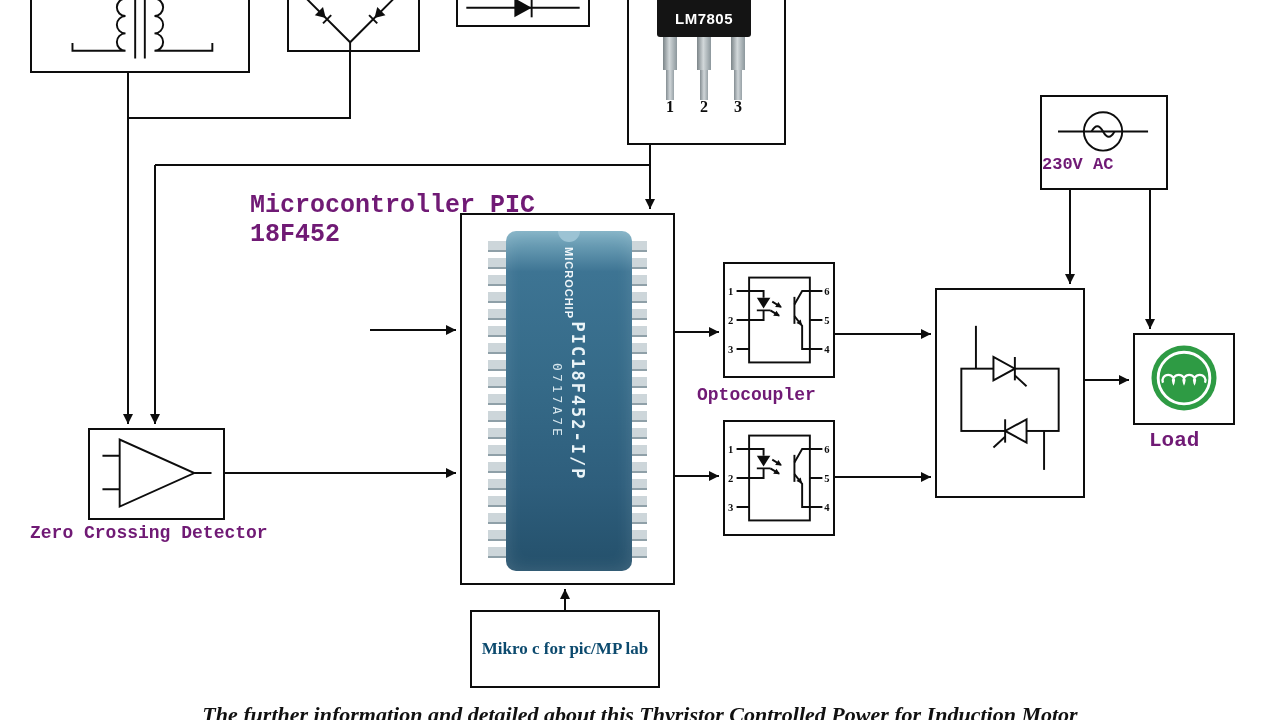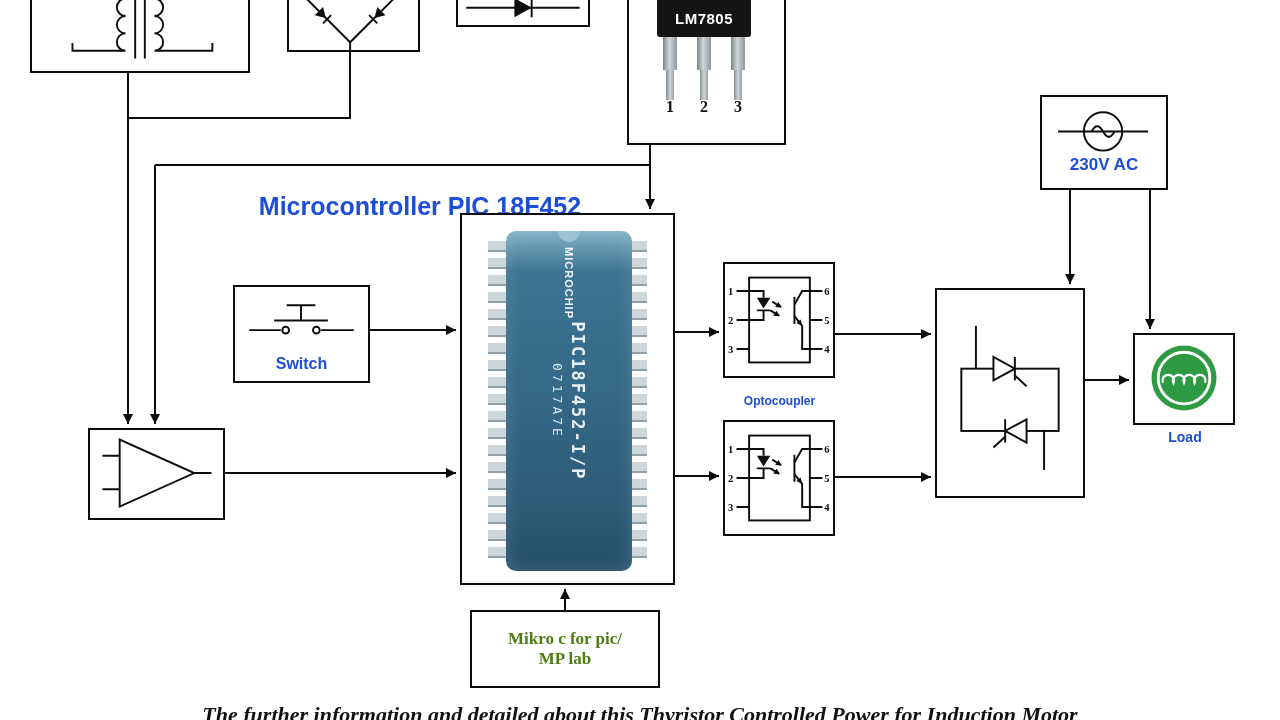--- a/index.html
+++ b/index.html
@@ -1,39 +1,39 @@
 <!DOCTYPE html>
 <html><head>
 <meta charset="utf-8">
 <style>
   *{margin:0;padding:0;box-sizing:border-box}
   html,body{width:1280px;height:720px;overflow:hidden;background:#fff}
   #stage{position:relative;width:1280px;height:720px;background:#fff;font-family:"Liberation Serif",serif}
   .box{position:absolute;background:#fff;border:2px solid #0d0d0d}
   .sym{position:absolute;left:0;top:0;width:100%;height:100%;overflow:visible}
-  .lbl{position:absolute;font-family:Liberation Sans, sans-serif;font-weight:700;color:#1d4ed8;text-align:center;line-height:1.15}
+  .lbl{position:absolute;font-family:Liberation Mono, monospace;font-weight:700;color:#701a75;line-height:1.15}
   .wire-svg{position:absolute;left:0;top:0;z-index:40;pointer-events:none}
   .k{stroke:#0d0d0d;stroke-width:2;fill:none}
   text.pn{font:700 11px "Liberation Serif",serif;fill:#0d0d0d}
   
   .reg-body{position:absolute;left:28px;top:25px;width:94px;height:65px;background:#141414;border-radius:3px;display:flex;align-items:flex-end;justify-content:center;padding-bottom:10px;color:#fff;font:700 15px "Liberation Sans",sans-serif;letter-spacing:.5px}
   .leg-w{position:absolute;top:90px;width:14px;height:33px;background:linear-gradient(90deg,#7b8488,#d2d8da 45%,#8c979c)}
   .leg-t{position:absolute;top:123px;width:8px;height:30px;background:linear-gradient(90deg,#848d92,#cfd5d8 50%,#97a1a6)}
   .leg-n{position:absolute;top:151px;width:14px;text-align:center;font:700 16px "Liberation Serif",serif;color:#0d0d0d}
   
   .chip-body{position:absolute;left:44px;top:16px;width:126px;height:340px;border-radius:10px;background:linear-gradient(180deg,#7fb0c4 0%,#3a7190 12%,#3165822 40%,#2e5e7c 70%,#24506b 100%);background:linear-gradient(180deg,#7fb0c4 0%,#3d7493 12%,#356a88 45%,#2e5e7c 75%,#24506b 100%);box-shadow:inset 0 0 18px rgba(255,255,255,.15)}
   .chip-notch{position:absolute;left:96px;top:16px;width:22px;height:11px;border-radius:0 0 11px 11px;background:#9cc3d4}
   .pin-strip{position:absolute;top:26px;width:18px;height:323px;background:repeating-linear-gradient(180deg,#cdd6da 0 9px,#8fa0a8 9px 11px,transparent 11px 17px)}
   .chip-textwrap{position:absolute;left:44px;top:16px;width:126px;height:340px;display:flex;align-items:center;justify-content:center}
   .chip-lines{transform:rotate(90deg);display:flex;flex-direction:column;align-items:center;gap:3px;white-space:nowrap;color:#e9f3f7}
   .chip-part{font:700 17px "DejaVu Sans Mono",monospace;letter-spacing:2px}
   .chip-lot{font:400 13px "DejaVu Sans Mono",monospace;letter-spacing:3px;color:#d7e7ee}
   .chip-brandwrap{position:absolute;left:44px;top:20px;width:126px;height:96px;display:flex;align-items:center;justify-content:center}
   .chip-brand{transform:rotate(90deg);white-space:nowrap;color:#f0f6f9;font:700 11px "Liberation Sans",sans-serif;letter-spacing:1px}
-  .mikroc-text{position:absolute;inset:0;display:flex;flex-direction:column;align-items:center;justify-content:center;font:700 17px "Liberation Serif",serif;color:#4d7c0f}
+  .mikroc-text{position:absolute;inset:0;display:flex;flex-direction:row;align-items:center;justify-content:center;font:700 17px "Liberation Serif",serif;color:#0c4a6e}
   .caption{position:absolute;left:40px;top:702px;width:1200px;text-align:center;font:700 italic 22px "Liberation Serif",serif;color:#111}
 </style>
 </head>
 <body>
 
 <div id="stage">
 
   <div class="box" style="left:30px;top:-40px;width:220px;height:113px">
     <svg class="sym" viewBox="0 0 220 113">
       <path class="k" d="M95,6 V20 A9,9 0 0 0 95,38 A9,9 0 0 0 95,56 A9,9 0 0 0 95,74 A9,9 0 0 0 95,92 H40 V84"></path>
@@ -100,37 +100,28 @@
         <span class="chip-brand">MICROCHIP</span>
       </div>
     <div class="chip-textwrap">
       <div class="chip-lines">
         <span class="chip-part">PIC18F452-I/P</span>
         <span class="chip-lot">0717A7E</span>
       </div>
     </div>
   </div>
 
-  <div class="box" style="left:233px;top:285px;width:137px;height:98px">
-    <svg class="sym" viewBox="0 0 137 98">
-      <path class="k" d="M14,45 H47 M89,45 H123"></path>
-      <circle cx="52" cy="45" r="3.5" class="k"></circle>
-      <circle cx="84" cy="45" r="3.5" class="k"></circle>
-      <path class="k" d="M40,35 H96" stroke-width="2.5"></path>
-      <path class="k" d="M68,35 V19 M53,19 H83" stroke-width="2.5"></path>
-    </svg>
-    <div class="lbl" style="left:0;bottom:8px;width:133px;font-size:16px">Switch</div>
-  </div>
 
   <div class="box" style="left:88px;top:428px;width:137px;height:92px">
     <svg class="sym" viewBox="0 0 137 92">
       <path class="k" d="M30,10 L30,80 L108,45 Z"></path>
       <path class="k" d="M12,27 H30 M12,62 H30 M108,45 H126"></path>
     </svg>
   </div>
+  <div class="lbl" style="left:30px;top:523px;width:280px;font-size:18px">Zero Crossing Detector</div>
 
   <div class="box" style="left:723px;top:262px;width:112px;height:116px">
     <svg class="sym" viewBox="0 0 112 116">
       <rect x="25" y="14" width="63" height="88" class="k" stroke-width="1.6"></rect>
       <path class="k" d="M12,28 H25 M12,58 H25 M12,88 H25 M88,28 H101 M88,58 H101 M88,88 H101" stroke-width="1.6"></path>
       <text class="pn" x="3" y="32">1</text>
       <text class="pn" x="3" y="62">2</text>
       <text class="pn" x="3" y="92">3</text>
       <text class="pn" x="103" y="32">6</text>
       <text class="pn" x="103" y="62">5</text>
@@ -139,21 +130,21 @@
       <path d="M33,35 L47,35 L40,46 Z" fill="#0d0d0d"></path>
       <path class="k" d="M33,48 H47 M40,48 V58 H25" stroke-width="1.6"></path>
       <path class="k" d="M49,39 L58,44.5 M47,48 L56,53.5" stroke-width="1.4"></path>
       <path d="M59,45 L52,44.6 L55.4,39.4 Z" fill="#0d0d0d"></path>
       <path d="M57,54 L50,53.6 L53.4,48.4 Z" fill="#0d0d0d"></path>
       <path class="k" d="M72,34 V62" stroke-width="2.6"></path>
       <path class="k" d="M88,28 H80 L72,42 M72,54 L80,64 V88 H88" stroke-width="1.6"></path>
       <path d="M80,64 L74.1,61 L78.5,57.6 Z" fill="#0d0d0d"></path>
     </svg>
   </div>
-  <div class="lbl" style="left:697px;top:395px;width:165px;font-size:12px">Optocoupler</div>
+  <div class="lbl" style="left:697px;top:385px;width:165px;font-size:18px">Optocoupler</div>
 
   <div class="box" style="left:723px;top:420px;width:112px;height:116px">
     <svg class="sym" viewBox="0 0 112 116">
       <rect x="25" y="14" width="63" height="88" class="k" stroke-width="1.6"></rect>
       <path class="k" d="M12,28 H25 M12,58 H25 M12,88 H25 M88,28 H101 M88,58 H101 M88,88 H101" stroke-width="1.6"></path>
       <text class="pn" x="3" y="32">1</text>
       <text class="pn" x="3" y="62">2</text>
       <text class="pn" x="3" y="92">3</text>
       <text class="pn" x="103" y="32">6</text>
       <text class="pn" x="103" y="62">5</text>
@@ -184,21 +175,21 @@
     </svg>
   </div>
 
   <div class="box" style="left:1133px;top:333px;width:102px;height:92px">
     <svg class="sym" viewBox="0 0 102 92">
       <circle cx="51" cy="45" r="34" fill="#2e9b44"></circle>
       <circle cx="51" cy="45" r="27" fill="none" stroke="#ffffff" stroke-width="3"></circle>
       <path d="M29,50 a6,6 0 1 1 11,0 a6,6 0 1 1 11,0 a6,6 0 1 1 11,0 a6,6 0 1 1 11,0" fill="none" stroke="#ffffff" stroke-width="2.4"></path>
     </svg>
   </div>
-  <div class="lbl" style="left:1149px;top:429px;width:72px;font-size:14px">Load</div>
+  <div class="lbl" style="left:1149px;top:429px;width:72px;font-size:21px">Load</div>
 
   <div class="box" style="left:470px;top:610px;width:190px;height:78px">
     <div class="mikroc-text">
       <span>Mikro c for pic/</span>
       <span>MP lab</span>
     </div>
   </div>
 
   <div class="caption">The further information and detailed about this Thyristor Controlled Power for Induction Motor</div>
 

